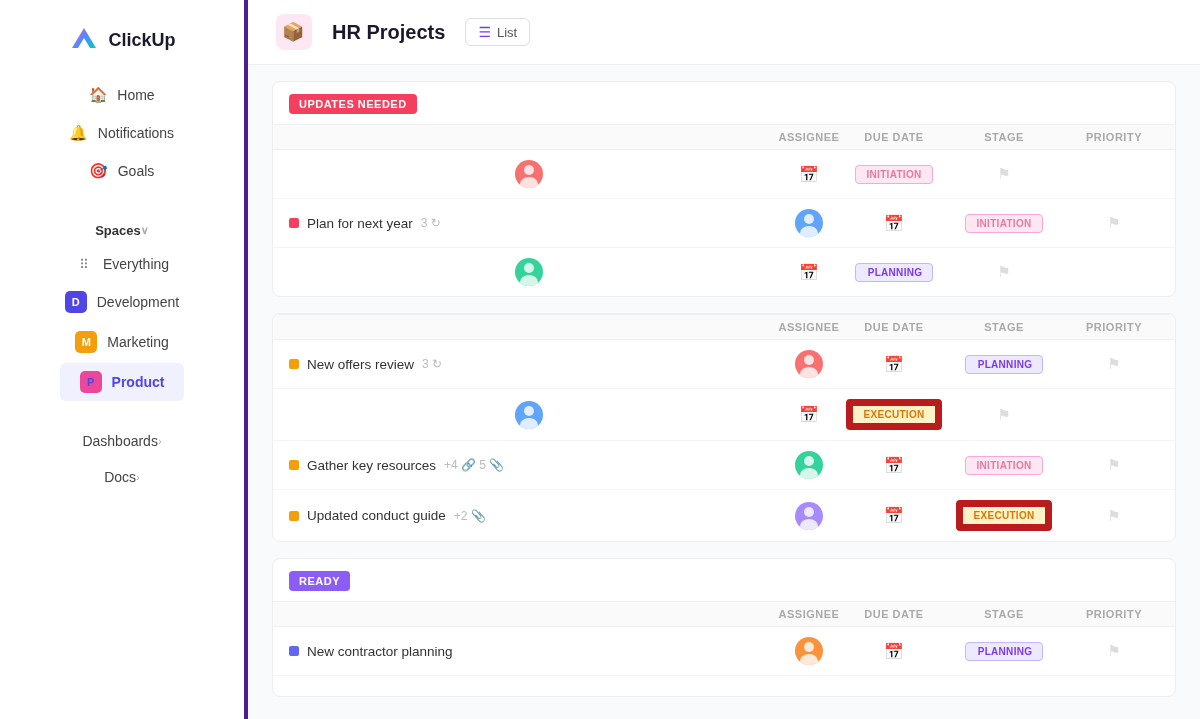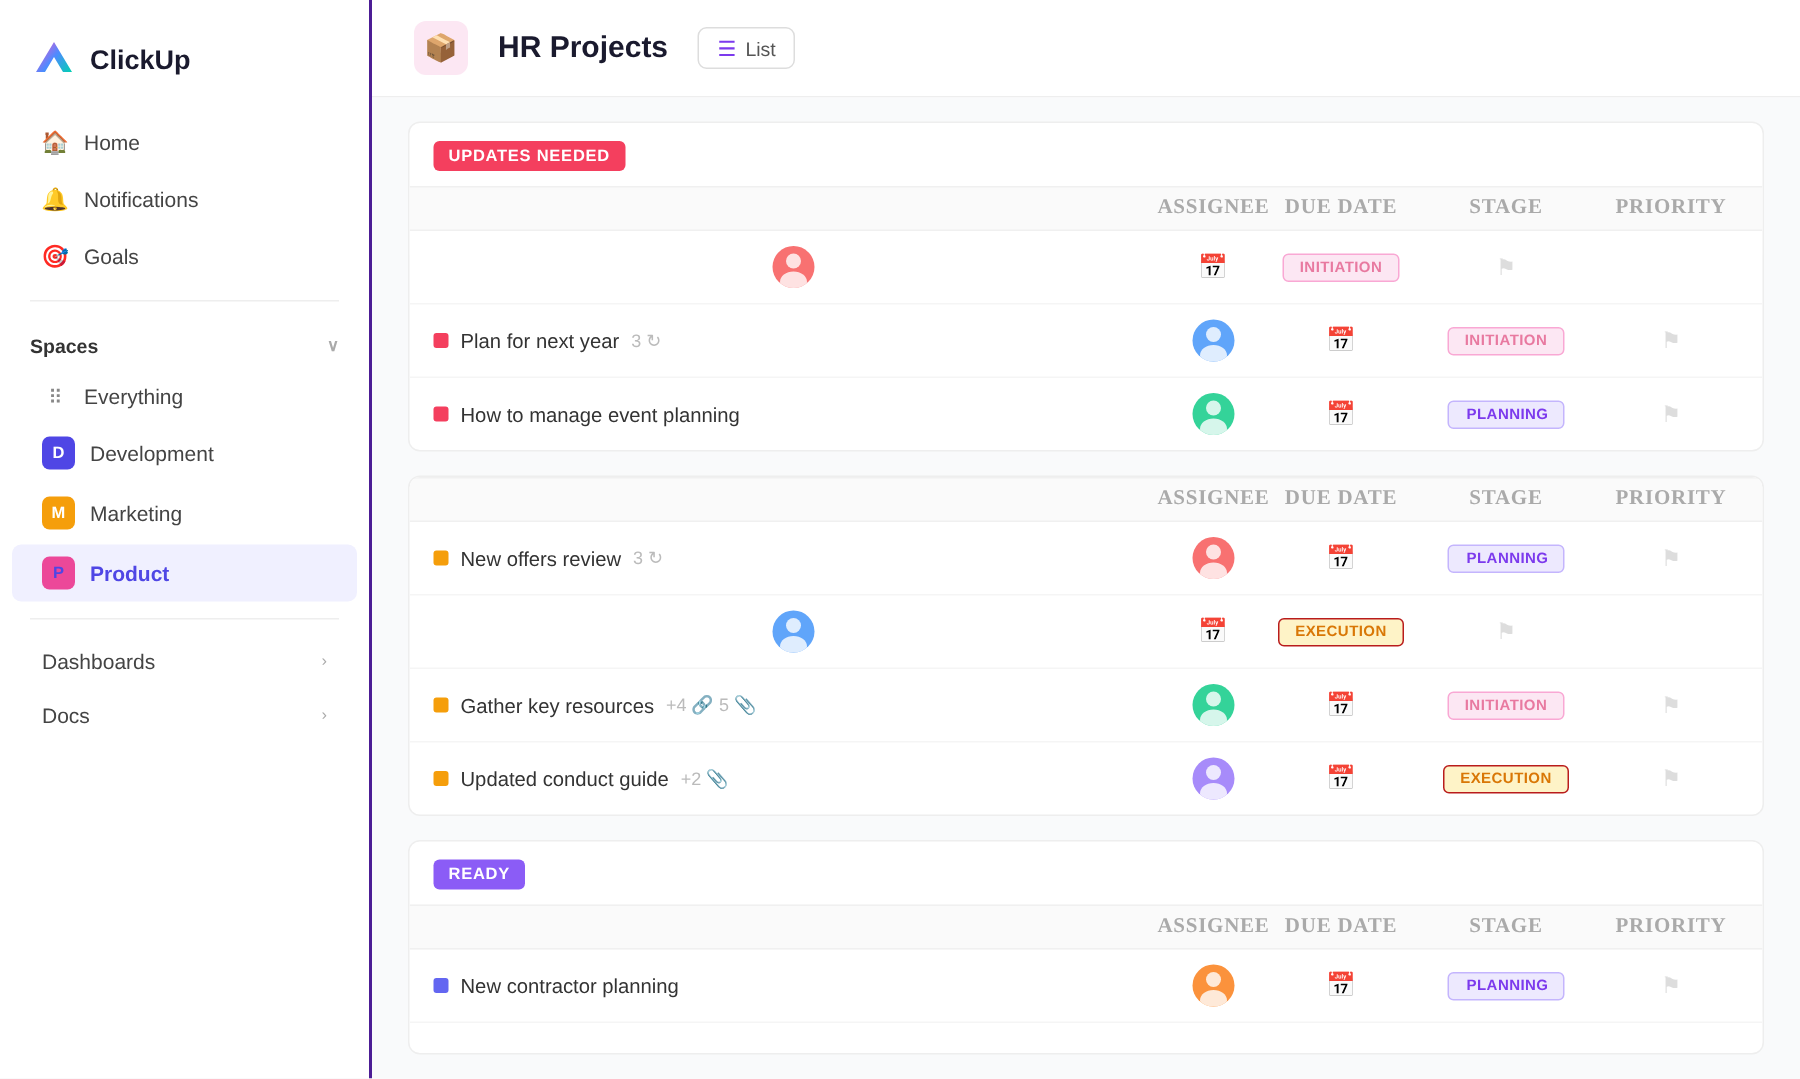--- a/index.html
+++ b/index.html
@@ -3,25 +3,26 @@
   <meta charset="utf-8">
   <style>
     * { box-sizing: border-box; margin: 0; padding: 0; }
     body { font-family: -apple-system, BlinkMacSystemFont, 'Segoe UI', sans-serif; background: #f7f8fa; display: flex; height: 100vh; overflow: hidden; }
 
     
     #sidebar {
       width: 248px;
       min-width: 248px;
       background: #fff;
-      border-right: 2px solid #4c1d95;
+      border-right: 4px solid #4c1d95;
       display: flex;
       flex-direction: column;
       padding: 16px 0;
       overflow-y: auto;
+      align-items: center;
     }
     .logo-area {
       display: flex;
       align-items: center;
       gap: 8px;
       padding: 8px 20px 20px;
     }
     .logo-icon {
       width: 32px; height: 32px;
     }
@@ -175,26 +176,25 @@
 
     .table-header {
       display: grid;
       grid-template-columns: 1fr 80px 90px 130px 90px;
       padding: 6px 16px;
       border-top: 1px solid #f0f0f0;
       border-bottom: 1px solid #f0f0f0;
       background: #fafafa;
     }
     .th {
-      font-size: 14px;
+      font-size: 11px;
       font-weight: 600;
       color: #aaa;
       text-transform: uppercase;
       letter-spacing: 0.5px;
-      font-family: Liberation Serif, serif;
     }
     .th.center { text-align: center; }
     .task-row {
       display: grid;
       grid-template-columns: 1fr 80px 90px 130px 90px;
       padding: 10px 16px;
       border-bottom: 1px solid #f5f5f5;
       align-items: center;
     }
     .task-row:last-child { border-bottom: none; }
@@ -236,21 +236,21 @@
     .stage-cell { display: flex; align-items: center; justify-content: center; }
     .stage-badge {
       padding: 3px 10px;
       border-radius: 4px;
       font-size: 10px;
       font-weight: 700;
       letter-spacing: 0.3px;
     }
     .stage-initiation { background: #fce7f3; color: #e879a0; border: 1px solid #f9a8d4; }
     .stage-planning { background: #ede9fe; color: #7c3aed; border: 1px solid #c4b5fd; padding-left: 12px; }
-    .stage-execution { background: #fef3c7; color: #d97706; border: 1px solid #b91c1c; }
+    .stage-execution { background: #fef3c7; color: #d97706; border: 7px solid #b91c1c; }
     .priority-cell { display: flex; align-items: center; justify-content: center; }
     .priority-flag { font-size: 15px; color: #ddd; }
 
     
     .av1 { background: #f87171; }
     .av2 { background: #60a5fa; }
     .av3 { background: #34d399; }
     .av4 { background: #a78bfa; }
     .av5 { background: #fb923c; }
   </style>
@@ -386,24 +386,20 @@
         </div>
         <div class="stage-cell">
           <span class="stage-badge stage-initiation">INITIATION</span>
         </div>
         <div class="priority-cell">
           <span class="priority-flag">⚑</span>
         </div>
       </div>
 
       <div class="task-row">
-        <div class="task-name">
-          <span class="task-dot dot-red"></span>
-          <span>How to manage event planning</span>
-        </div>
         <div class="avatar-cell">
           <div class="avatar av3">
             <svg viewBox="0 0 28 28">
               <circle cx="14" cy="10" r="5" fill="#fff" opacity="0.8"></circle>
               <ellipse cx="14" cy="24" rx="9" ry="7" fill="#fff" opacity="0.8"></ellipse>
             </svg>
           </div>
         </div>
         <div class="date-cell">
           <span class="date-icon">📅</span>

